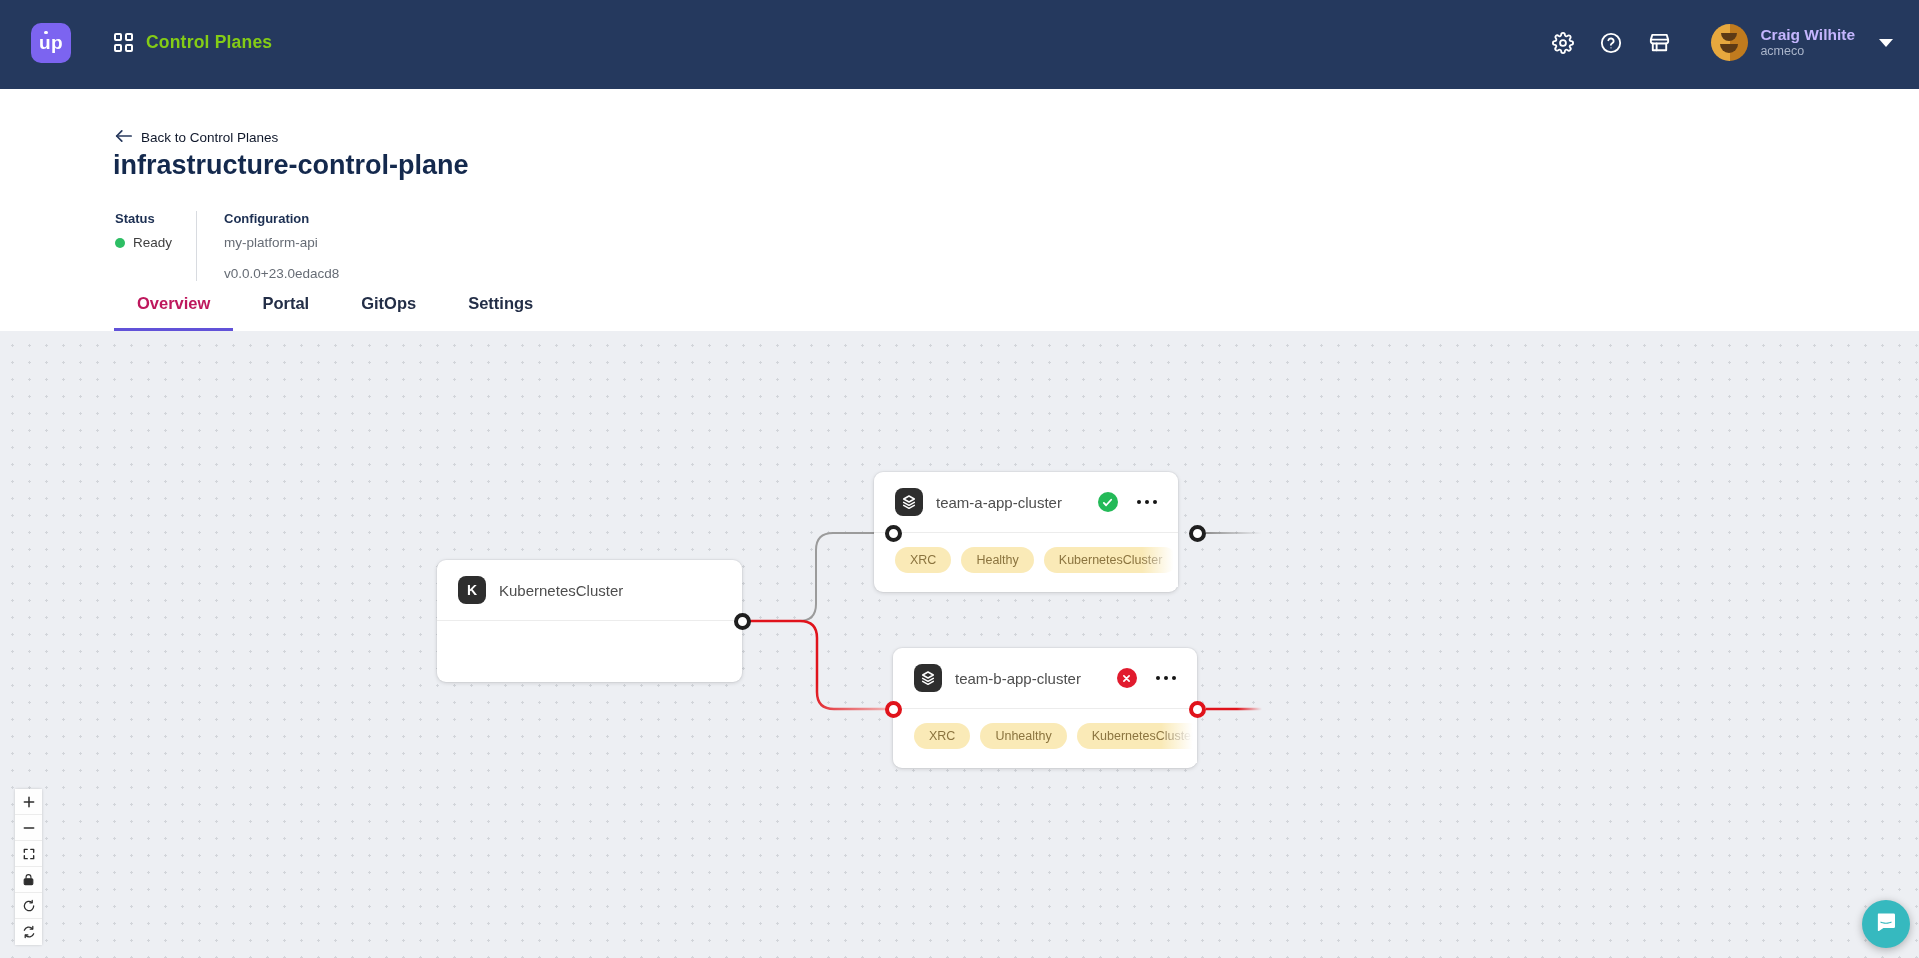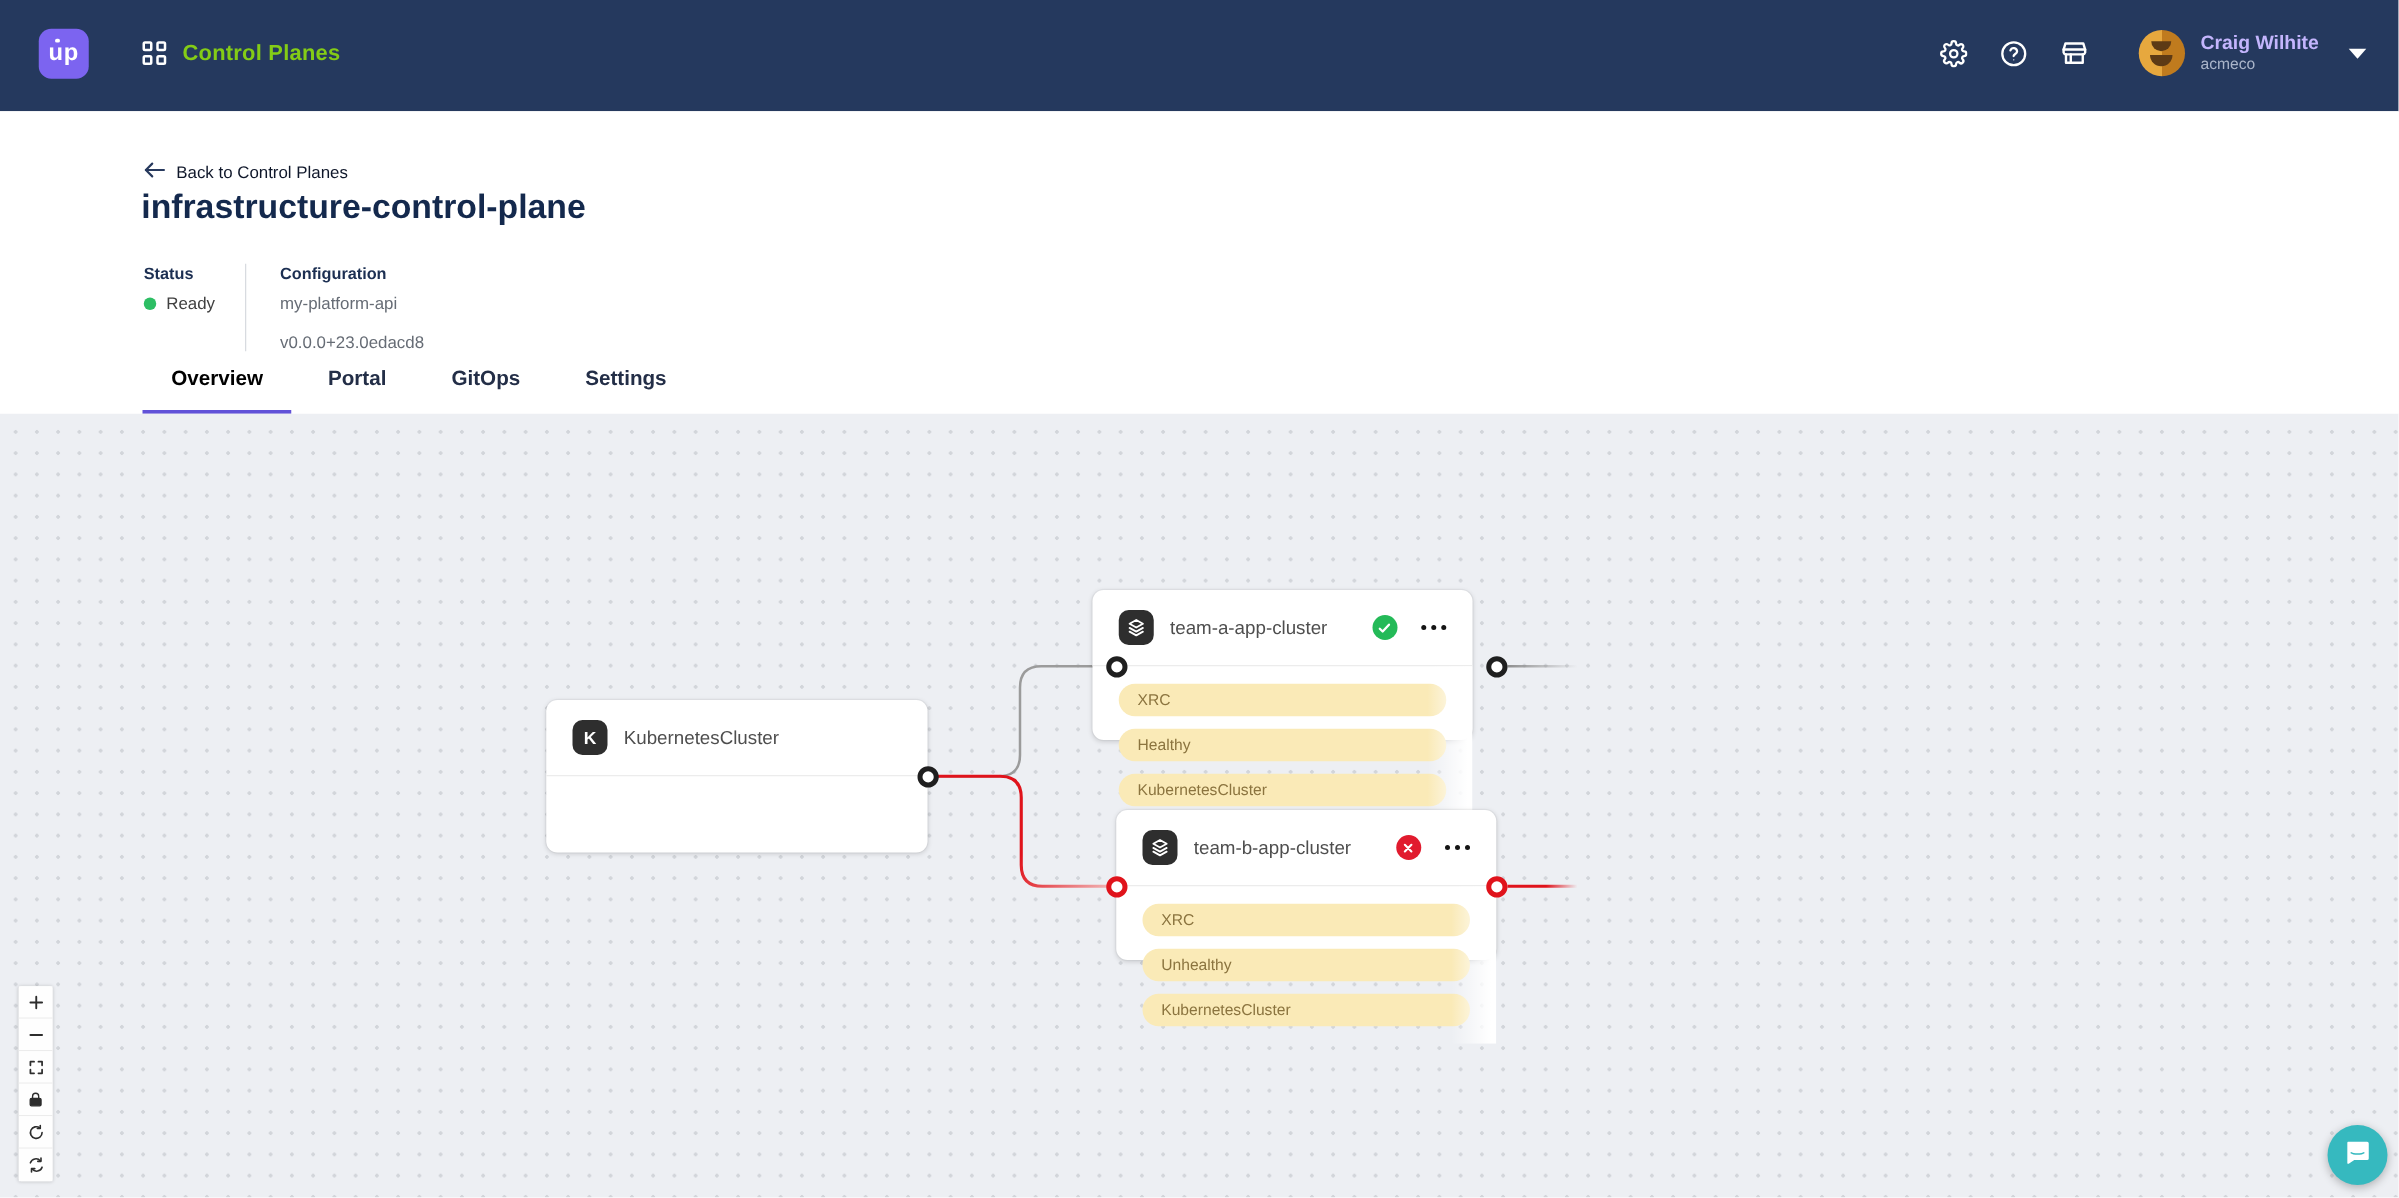--- a/index.html
+++ b/index.html
@@ -41,21 +41,21 @@
   .meta { position:absolute; left:115px; top:122px; display:flex; align-items:stretch; }
   .meta-label { font-size:13px; font-weight:bold; color:#1c2f52; margin-bottom:9px; }
   .status-value { display:flex; align-items:center; gap:8px; color:#404040; font-size:13.5px; }
   .dot-green { width:10px; height:10px; border-radius:50%; background:#2dbe64; }
   .divider-v { width:1px; background:#d8dbe0; margin:0 27px 0 24px; }
   .config-value { color:#666c75; font-size:13.5px; display:flex; gap:16px;flex-direction:column; }
 
   .tabs { position:absolute; left:114px; bottom:0; display:flex; gap:6px; }
   .tab { padding:0 23px 15px; font-size:16.5px; font-weight:bold; color:#232e47; cursor:pointer;
          border-bottom:3px solid transparent; }
-  .tab.active { color:#000000; border-bottom-color:#6152d8; }
+  .tab.active { color:#be185d; border-bottom-color:#6152d8; }
 
   
   .canvas { position:absolute; top:331px; left:0; width:1919px; height:627px;
             background-color:#edeff3;
             background-image:radial-gradient(circle,#d2d5da 1.3px, rgba(0,0,0,0) 1.4px);
             background-size:17px 17px; background-position:4px 6px; }
   .edges { position:absolute; top:0; left:0; pointer-events:none; }
 
   .node { position:absolute; background:#fff; border-radius:9px;
           box-shadow:0 1px 4px rgba(0,0,0,.14), 0 0 0 1px rgba(0,0,0,.03); }
@@ -63,21 +63,21 @@
                  border-bottom:1px solid #ececec; }
   .node-icon { width:28px; height:28px; background:#2e2e2e; border-radius:8px; color:#fff; flex:none;
                display:flex; align-items:center; justify-content:center; font-weight:bold; font-size:14px; }
   .node-title { font-size:15px; color:#4e4e4e; white-space:nowrap; flex:1; }
   .status-circle { width:20px; height:20px; border-radius:50%; flex:none;
                    display:flex; align-items:center; justify-content:center; margin-right:6px; }
   .status-circle.healthy { background:#24ba58; }
   .status-circle.unhealthy { background:#e11b2e; }
   .menu-dots { display:flex; gap:3.5px; cursor:pointer; padding:4px 0; }
   .menu-dots i { width:4.5px; height:4.5px; background:#141414; border-radius:50%; }
-  .node-tags { position:relative; padding:14px 21px; display:flex; gap:10px; white-space:nowrap; overflow:hidden;flex-direction:column; }
+  .node-tags { position:relative; padding:14px 21px; display:flex; gap:10px; white-space:nowrap; overflow:hidden; }
   .tag { background:#faeab7; color:#8b743f; font-size:12.5px; padding:6px 15px; border-radius:14px; flex:none; }
   .fade-right { position:absolute; top:0; right:0; bottom:0; width:36px;
                 background:linear-gradient(90deg, rgba(255,255,255,0), #fff 88%); }
 
   .handle { position:absolute; width:9px; height:9px; background:#fff; border:4px solid #1f1f1f;
             border-radius:50%; box-sizing:content-box; }
   .handle.red { border-color:#e0131b; }
 
   
   .flow-controls { position:absolute; left:15px; bottom:13px; width:27px; background:#fefefe;

